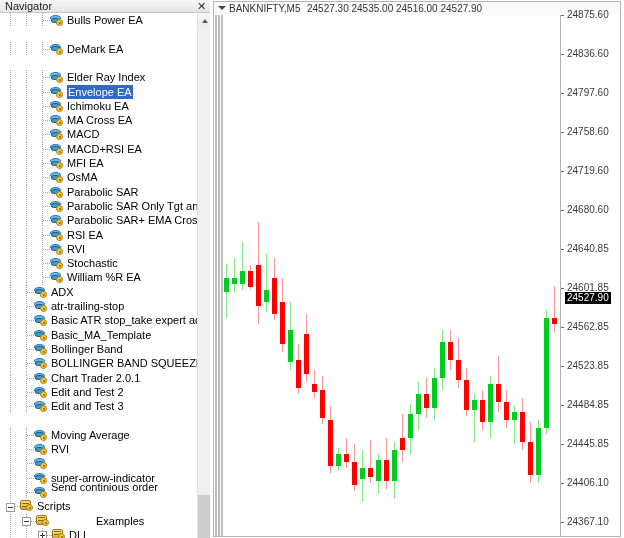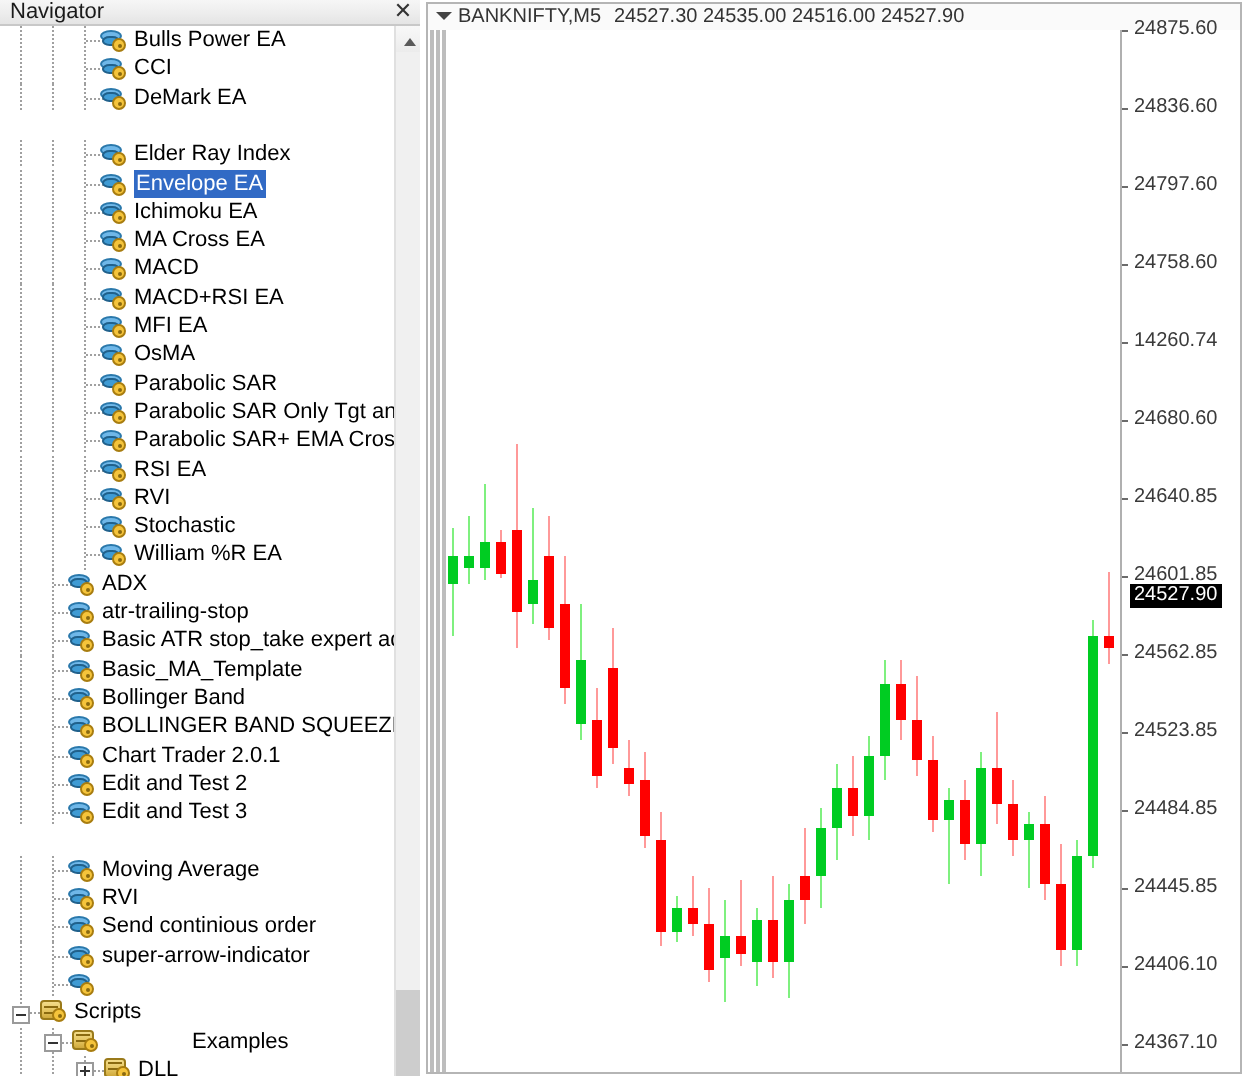--- a/index.html
+++ b/index.html
@@ -206,32 +206,20 @@
           <div class="guide" style="left: 26px;"></div>
           <div class="guide" style="left: 42px;"></div>
           <div class="elbow" style="left: 43px;"></div>
           <span class="ico ico-ea" style="left: 50px;">
             <span class="disc"></span>
             <span class="disc2"></span>
             <span class="gear"></span>
           </span>
           <span class="lbl" style="left: 67px;">Bulls Power EA</span>
         </div>
-        <div class="tree-row" style="top: 14.3px; position: absolute; left: 0px; width: 197px;">
-          <div class="guide" style="left: 10px;"></div>
-          <div class="guide" style="left: 26px;"></div>
-          <div class="guide" style="left: 42px;"></div>
-          <div class="elbow" style="left: 43px;"></div>
-          <span class="ico ico-ea" style="left: 50px;">
-            <span class="disc"></span>
-            <span class="disc2"></span>
-            <span class="gear"></span>
-          </span>
-          <span class="lbl" style="left: 67px;">CCI</span>
-        </div>
         <div class="tree-row" style="top: 28.6px; position: absolute; left: 0px; width: 197px;">
           <div class="guide" style="left: 10px;"></div>
           <div class="guide" style="left: 26px;"></div>
           <div class="guide" style="left: 42px;"></div>
           <div class="elbow" style="left: 43px;"></div>
           <span class="ico ico-ea" style="left: 50px;">
             <span class="disc"></span>
             <span class="disc2"></span>
             <span class="gear"></span>
           </span>
@@ -540,21 +528,21 @@
         </div>
         <div class="tree-row" style="top: 443.3px; position: absolute; left: 0px; width: 197px;">
           <div class="guide" style="left: 10px;"></div>
           <div class="guide" style="left: 26px;"></div>
           <div class="elbow" style="left: 27px;"></div>
           <span class="ico ico-ea" style="left: 34px;">
             <span class="disc"></span>
             <span class="disc2"></span>
             <span class="gear"></span>
           </span>
-          <span class="lbl" style="left: 51px;">Send continious order</span>
+          <span class="lbl" style="left: 51px; margin-top: 24px;">Send continious order</span>
         </div>
         <div class="tree-row" style="top: 457.6px; position: absolute; left: 0px; width: 197px;">
           <div class="guide" style="left: 10px;"></div>
           <div class="guide" style="left: 26px;"></div>
           <div class="elbow" style="left: 27px;"></div>
           <span class="ico ico-ea" style="left: 34px;">
             <span class="disc"></span>
             <span class="disc2"></span>
             <span class="gear"></span>
           </span>
@@ -797,21 +785,21 @@
       <div id="price-axis">
           <div class="px-tick" style="top: 0px;"></div>
           <div class="px-lbl" style="top: -5px;">24875.60</div>
           <div class="px-tick" style="top: 39px;"></div>
           <div class="px-lbl" style="top: 34px;">24836.60</div>
           <div class="px-tick" style="top: 78px;"></div>
           <div class="px-lbl" style="top: 73px;">24797.60</div>
           <div class="px-tick" style="top: 117px;"></div>
           <div class="px-lbl" style="top: 112px;">24758.60</div>
           <div class="px-tick" style="top: 156px;"></div>
-          <div class="px-lbl" style="top: 151px;">14260.74</div>
+          <div class="px-lbl" style="top: 151px;">24719.60</div>
           <div class="px-tick" style="top: 195px;"></div>
           <div class="px-lbl" style="top: 190px;">24680.60</div>
           <div class="px-tick" style="top: 234px;"></div>
           <div class="px-lbl" style="top: 229px;">24640.85</div>
           <div class="px-tick" style="top: 273px;"></div>
           <div class="px-lbl" style="top: 268px;">24601.85</div>
           <div class="px-tick" style="top: 312px;"></div>
           <div class="px-lbl" style="top: 307px;">24562.85</div>
           <div class="px-tick" style="top: 351px;"></div>
           <div class="px-lbl" style="top: 346px;">24523.85</div>

